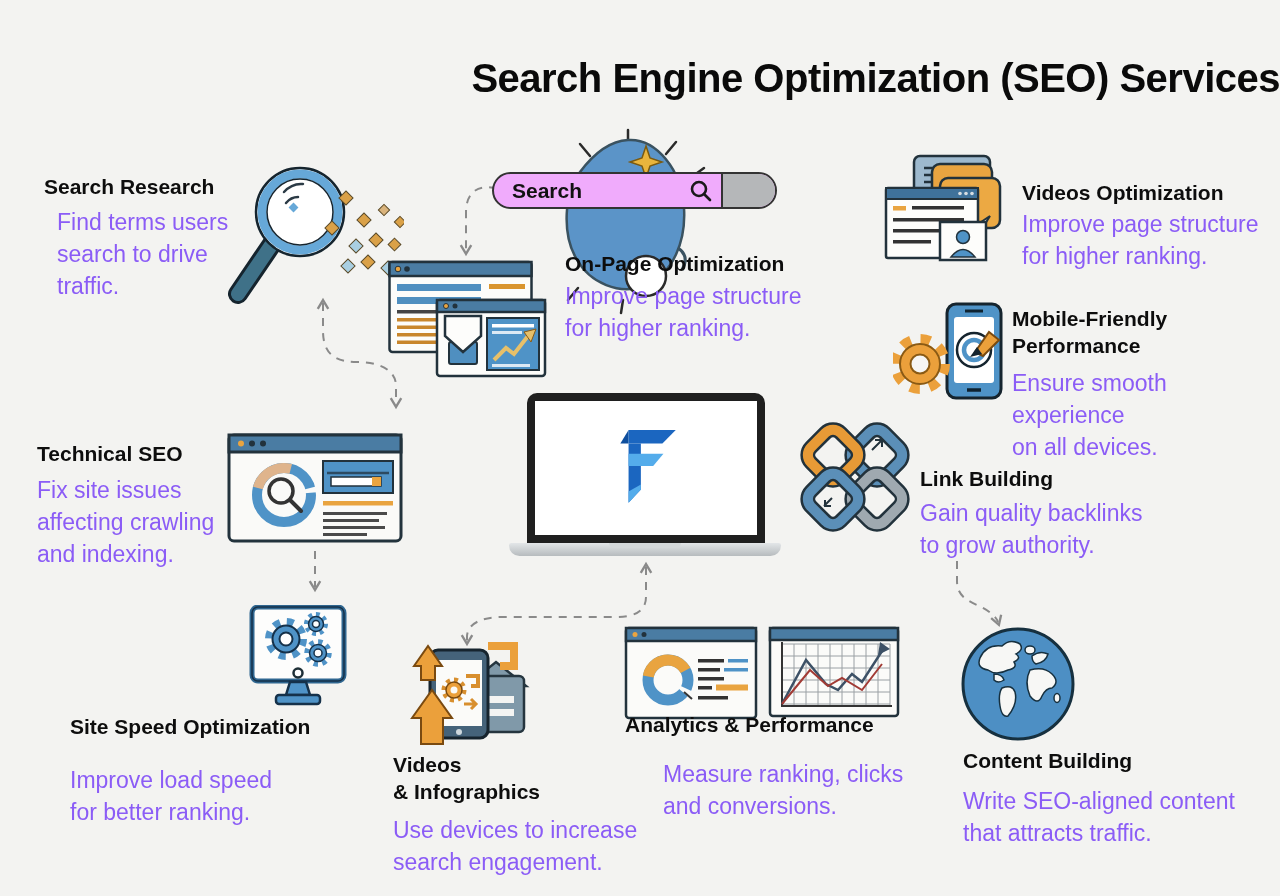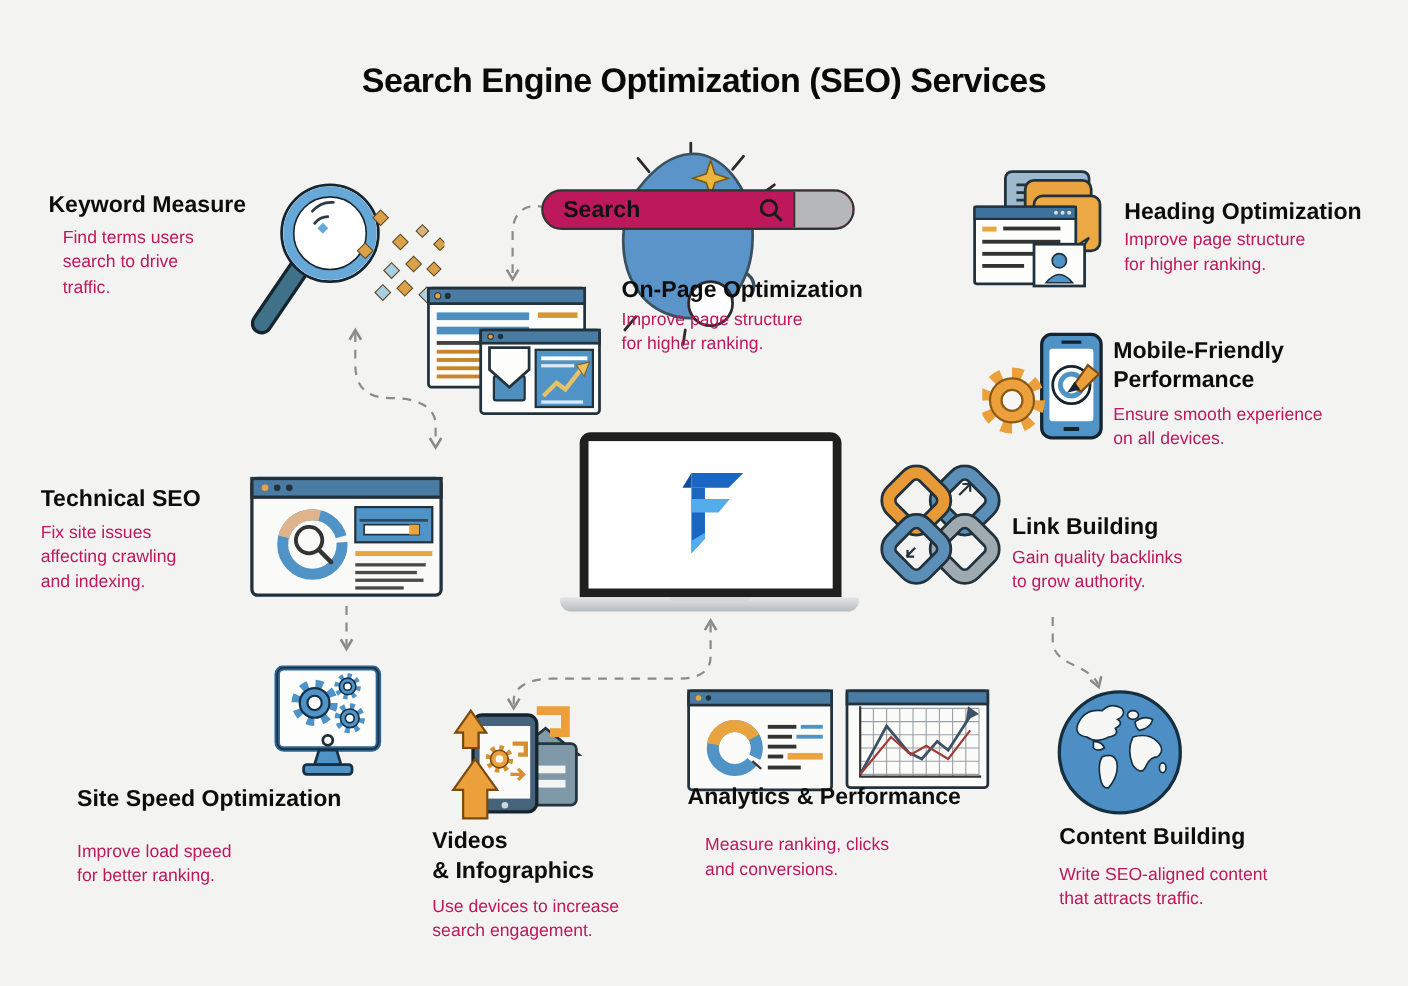--- a/index.html
+++ b/index.html
@@ -1,23 +1,23 @@
 <!DOCTYPE html>
 <html><head>
 <meta charset="utf-8">
 <style>
   html,body{margin:0;padding:0;}
   body{width:1280px;height:896px;overflow:hidden;background:#f3f3f1;
        font-family:"Liberation Sans",sans-serif;color:#1a1a1a;position:relative;}
   .abs{position:absolute;}
-  .page-title{left:0;right:0;top:56px;text-align:center;font-size:31px;font-weight:bold;
+  .page-title{left:0;right:0;top:56px;text-align:right;font-size:40px;font-weight:bold;
       color:#0a0a0a;letter-spacing:-0.5px;}
   .svc-name{font-size:21px;font-weight:bold;color:#0d0d0d;white-space:pre-line;line-height:1.28;}
-  .svc-desc{font-size:16px;color:#be185d;white-space:pre-line;line-height:1.4;}
-  .search-bar{left:492px;top:172px;width:285px;height:37px;background:#be185d;
+  .svc-desc{font-size:23px;color:#8b5cf6;white-space:pre-line;line-height:1.4;}
+  .search-bar{left:492px;top:172px;width:285px;height:37px;background:#f0abfc;
       border:2.5px solid #333;border-radius:19px;display:flex;align-items:center;
       overflow:hidden;box-sizing:border-box;}
   .search-text{padding-left:18px;font-size:21px;font-weight:600;color:#111;}
   .search-btn{width:52px;align-self:stretch;background:#b5b7b9;border-left:2.5px solid #333;}
   .laptop-screen{left:527px;top:393px;width:238px;height:150px;background:#1f1f1f;
       border-radius:10px 10px 0 0;box-sizing:border-box;padding:8px;}
   .laptop-display{width:100%;height:100%;background:#fff;display:flex;
       align-items:center;justify-content:center;}
   .laptop-base{left:509px;top:543px;width:272px;height:13px;
       background:linear-gradient(#e3e6e8,#b6bbbe);border-radius:3px 3px 13px 13px;}
@@ -38,21 +38,21 @@
     <path d="M497,189 C478,183 466,193 466,212 L466,251" marker-end="url(#arrow)"></path>
     <path d="M323,303 L323,331 C323,357 339,362 357,362 C381,362 396,371 396,386 L396,404" marker-start="url(#arrow)" marker-end="url(#arrow)"></path>
     <path d="M315,551 L315,587" marker-end="url(#arrow)"></path>
     <path d="M646,567 L646,597 C646,612 633,617 616,617 L502,617 C483,617 467,623 467,637 L467,641" marker-start="url(#arrow)" marker-end="url(#arrow)"></path>
     <path d="M957,561 L957,581 C957,595 966,600 977,605 C988,610 996,616 998,622" marker-end="url(#arrow)"></path>
   </g>
 </svg>
 
 <div class="abs page-title">Search Engine Optimization (SEO) Services</div>
 
-<div class="abs svc-name" style="left:44px;top:174px">Keyword Measure</div>
+<div class="abs svc-name" style="left:44px;top:174px">Search Research</div>
 <div class="abs svc-desc" style="left:57px;top:206px">Find terms users
 search to drive
 traffic.</div>
 <svg class="abs" style="left:228px;top:158px" width="176" height="152" viewBox="0 0 176 152">
   <line x1="44" y1="86" x2="10" y2="136" stroke="#15242e" stroke-width="20" stroke-linecap="round"></line>
   <line x1="44" y1="86" x2="10" y2="136" stroke="#3f7188" stroke-width="14" stroke-linecap="round"></line>
   <circle cx="72" cy="54" r="44" fill="#fff" stroke="#15242e" stroke-width="2.5"></circle>
   <circle cx="72" cy="54" r="38" fill="#fff" stroke="#66a8d8" stroke-width="9"></circle>
   <circle cx="72" cy="54" r="33" fill="none" stroke="#15242e" stroke-width="1.5"></circle>
   <path d="M56,34 Q64,25 75,26" fill="none" stroke="#2b3a45" stroke-width="2.5" stroke-linecap="round"></path>
@@ -141,21 +141,21 @@
   <rect x="9" y="52" width="13" height="4.5" fill="#e9a440"></rect>
   <rect x="28" y="52" width="52" height="3.5" fill="#333"></rect>
   <rect x="9" y="64" width="71" height="3.5" fill="#333"></rect>
   <rect x="9" y="75" width="52" height="3.5" fill="#333"></rect>
   <rect x="9" y="86" width="38" height="3.5" fill="#333"></rect>
   <polygon points="94,70 106,62 96,78" fill="#fdfdfb" stroke="#22323c" stroke-width="2"></polygon>
   <rect x="56" y="68" width="46" height="38" fill="#fdfdfb" stroke="#22323c" stroke-width="2.5"></rect>
   <circle cx="79" cy="83" r="6.5" fill="#4f93c7" stroke="#22323c" stroke-width="1.5"></circle>
   <path d="M67,103 Q79,88 91,103 Z" fill="#4f93c7" stroke="#22323c" stroke-width="1.5"></path>
 </svg>
-<div class="abs svc-name" style="left:1022px;top:180px">Heading Optimization</div>
+<div class="abs svc-name" style="left:1022px;top:180px">Videos Optimization</div>
 <div class="abs svc-desc" style="left:1022px;top:208px">Improve page structure
 for higher ranking.</div>
 
 <svg class="abs" style="left:893px;top:300px" width="118" height="110" viewBox="0 0 118 110">
   <rect x="54" y="4" width="54" height="94" rx="9" fill="#4f93c7" stroke="#15242e" stroke-width="3"></rect>
   <line x1="72" y1="11" x2="90" y2="11" stroke="#0e2230" stroke-width="3"></line>
   <rect x="61" y="17" width="40" height="66" rx="3" fill="#fff"></rect>
   <line x1="74" y1="90" x2="88" y2="90" stroke="#0e2230" stroke-width="3.5"></line>
   <circle cx="81" cy="50" r="17" fill="#fff" stroke="#15242e" stroke-width="2.5"></circle>
   <circle cx="81" cy="50" r="10" fill="#fff" stroke="#4f93c7" stroke-width="4.5"></circle>
@@ -288,21 +288,21 @@
   <rect x="146" y="2" width="128" height="88" rx="3" fill="#fbfbf9" stroke="#22323c" stroke-width="2.5"></rect>
   <rect x="146" y="2" width="128" height="12" fill="#4a7ca3" stroke="#22323c" stroke-width="2.5"></rect>
   <path d="M158,18 V80 M170,18 V80 M182,18 V80 M194,18 V80 M206,18 V80 M218,18 V80 M230,18 V80 M242,18 V80 M254,18 V80 M266,18 V80
            M158,18 H266 M158,30 H266 M158,42 H266 M158,54 H266 M158,66 H266 M158,78 H266" stroke="#9aa0a4" stroke-width="1"></path>
   <path d="M158,16 V80 H268" fill="none" stroke="#333" stroke-width="2"></path>
   <polyline points="158,78 182,34 202,58 214,64 228,48 238,56 260,22" fill="none" stroke="#3d5166" stroke-width="2.5"></polyline>
   <polygon points="256,16 266,23 254,29" fill="#3d5166"></polygon>
   <polyline points="158,78 186,44 204,60 218,52 238,64 258,38" fill="none" stroke="#a23b35" stroke-width="2"></polyline>
 </svg>
 <div class="abs svc-name" style="left:625px;top:712px">Analytics &amp; Performance</div>
-<div class="abs svc-desc" style="left:641px;top:758px">Measure ranking, clicks
+<div class="abs svc-desc" style="left:663px;top:758px">Measure ranking, clicks
 and conversions.</div>
 
 <svg class="abs" style="left:958px;top:624px" width="120" height="120" viewBox="0 0 120 120">
   <circle cx="60" cy="60" r="55" fill="#4d8fc4" stroke="#16303f" stroke-width="3"></circle>
   <g fill="#f7f7f5" stroke="#16303f" stroke-width="1.5">
     <path d="M22,34 Q28,20 44,22 Q52,14 62,20 Q66,26 58,30 Q64,34 56,38 Q60,44 50,46 Q38,52 30,46 Q18,44 22,34 Z"></path>
     <path d="M36,50 Q44,50 46,56 Q40,60 36,56 Z"></path>
     <ellipse cx="72" cy="26" rx="5" ry="4"></ellipse>
     <path d="M44,64 Q54,60 57,68 Q60,80 50,92 Q44,94 42,82 Q40,70 44,64 Z"></path>
     <path d="M74,32 Q82,26 90,30 Q88,38 78,40 Q74,38 74,32 Z"></path>

